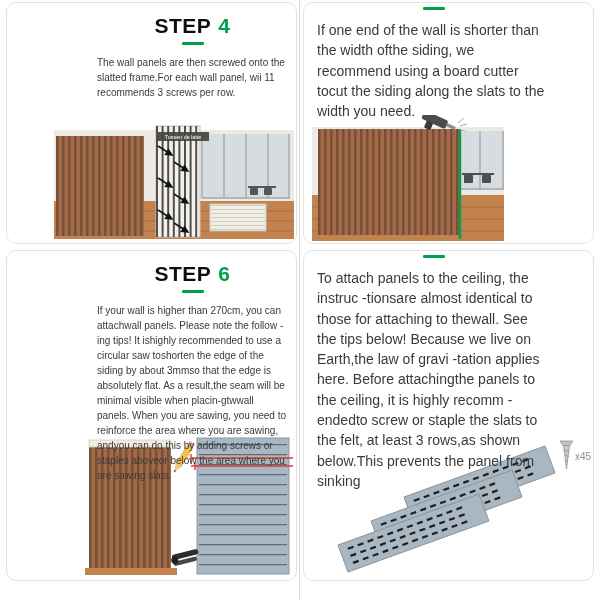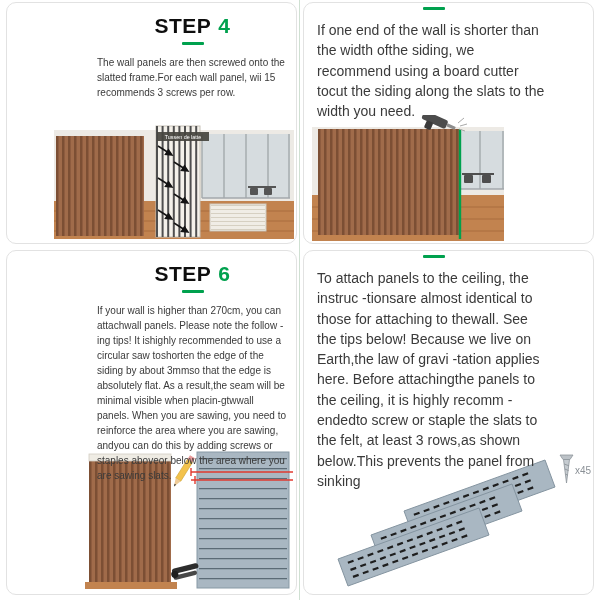--- a/index.html
+++ b/index.html
@@ -9,21 +9,21 @@
     width:600px; height:600px; background:#ffffff;
     font-family:"Liberation Sans", sans-serif; color:#3a3a3a;
     position:relative; overflow:hidden;
   }
   .grid{
     position:absolute; inset:0;
     display:grid;
     grid-template-columns:1fr 1fr;
     grid-template-rows:242px 1fr;
     gap:6px;
-    padding:2px 6px 5px 6px;
+    padding:2px 6px 19px 6px;
   }
   .card{
     background:#fff;
     border:1px solid #e2e2e2;
     border-radius:10px;
     position:relative;
     overflow:hidden;
   }
   .vline{
     position:absolute; left:299px; top:0; bottom:0; width:1px;
@@ -53,21 +53,21 @@
 </style>
 </head>
 <body>
 
 <div class="grid">
 
   <section class="card card--s4">
     <div class="content">
       <h2 class="title"><span>STEP</span><span class="num">4</span></h2>
       <div class="underline"></div>
-      <p class="body">The wall panels are then screwed onto the slatted frame.For each wall panel, wii 15 recommends 3 screws per row.</p>
+      <p class="body">The wall panels are then screwed onto the slatted frame.For each wall panel, wii 11 recommends 3 screws per row.</p>
     </div>
     <svg class="illus" width="240" height="115" viewBox="0 0 240 115">
       <g>
         <rect x="0" y="6" width="240" height="71" fill="#edeae5"></rect>
         <rect x="148" y="10" width="88" height="64" fill="#d6dcdf"></rect>
         <g stroke="#a3a9ac" stroke-width="1.4" fill="none">
           <line x1="148" y1="10" x2="148" y2="74"></line>
           <line x1="170" y1="10" x2="170" y2="74"></line>
           <line x1="192" y1="10" x2="192" y2="74"></line>
           <line x1="214" y1="10" x2="214" y2="74"></line>

